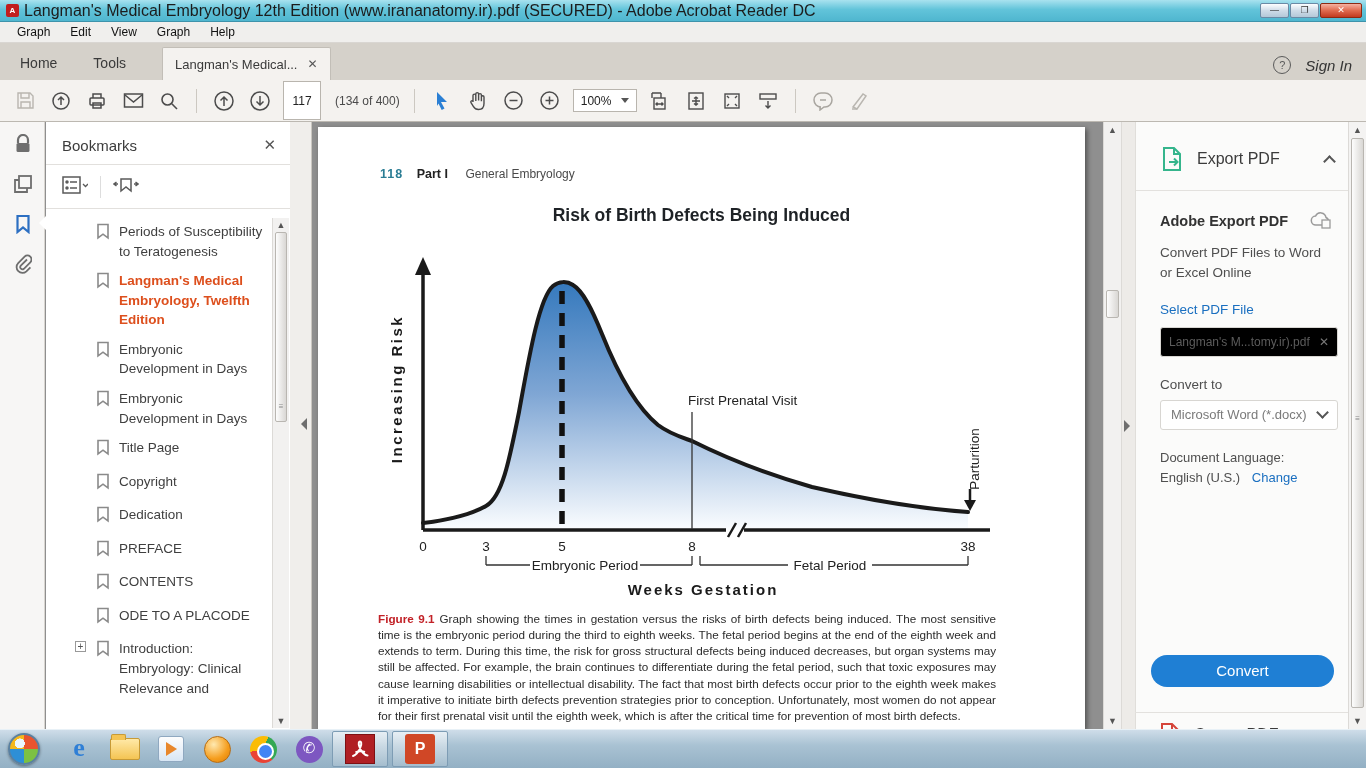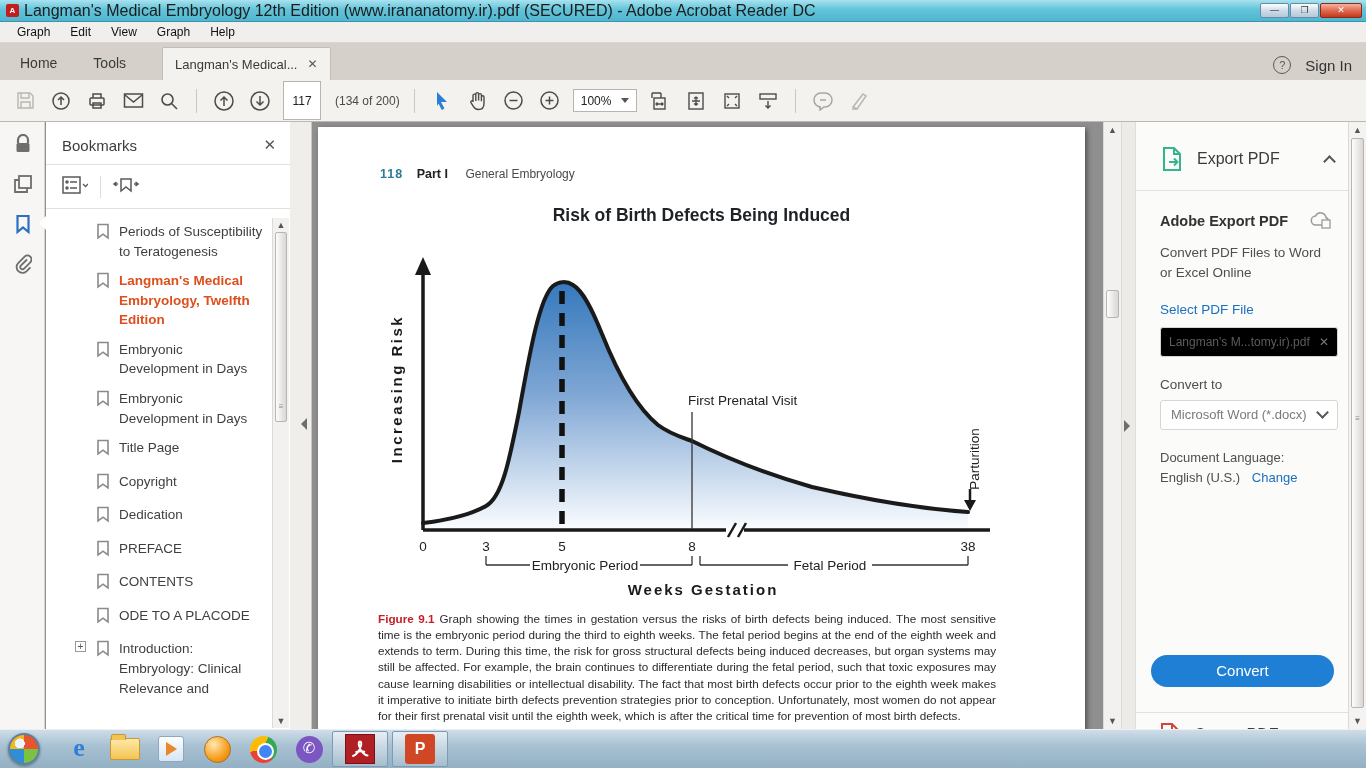--- a/index.html
+++ b/index.html
@@ -30,21 +30,21 @@
     display:flex; align-items:flex-end; }
   .tab { padding:9px 18px; font-size:14px; color:#3a3a3a; }
   .tab.home { margin-left:2px; }
   .doc-tab { height:33px; background:#f4f2ef; border:1px solid #c2beb7; border-bottom:none;
     display:flex; align-items:center; gap:10px; padding:0 12px; margin-left:18px; font-size:13px;
     color:#3a3a3a; border-radius:2px 2px 0 0; }
   .doc-tab .close-x { color:#555; font-size:12px; }
   .tabbar-right { margin-left:auto; display:flex; align-items:center; gap:14px; padding:0 14px 6px 0; }
   .help-circ { width:18px; height:18px; border:1.5px solid #5a5a5a; border-radius:50%;
     text-align:center; line-height:16px; font-size:11px; color:#5a5a5a; }
-  .signin { font-size:15px; color:#333; }
+  .signin { font-size:15px; color:#333;font-style:italic; }
 
   
   .toolbar { position:absolute; left:0; top:80px; width:1366px; height:42px; background:#f4f2ef;
     border-bottom:1px solid #bcb8b1; display:flex; align-items:center; padding-left:12px; gap:10px; }
   .tool { width:26px; height:26px; display:flex; align-items:center; justify-content:center; }
   .tool svg { display:block; }
   .tb-sep { width:1px; height:24px; background:#ccc8c1; margin:0 4px; }
   .page-input { width:38px; height:39px; border:1px solid #b9b5ae; background:#fff; text-align:center;
     font-size:12px; font-family:"Liberation Sans",sans-serif; color:#222; }
   .page-count { font-size:12px; color:#4a4a4a; margin-left:4px; }
@@ -252,21 +252,21 @@
           <path d="M11 16V7M7.5 10.5L11 7l3.5 3.5"></path>
         </svg>
     </div>
     <div class="tool">
       <svg width="22" height="22" viewBox="0 0 22 22" fill="none" stroke="#4c4c4c" stroke-width="1.5">
           <circle cx="11" cy="11" r="9"></circle>
           <path d="M11 6v9M7.5 11.5L11 15l3.5-3.5"></path>
         </svg>
     </div>
     <input class="page-input" value="117" style="">
-    <span class="page-count">(134 of 200)</span>
+    <span class="page-count">(134 of 400)</span>
     <div class="tb-sep"></div>
     <div class="tool">
       <svg width="18" height="20" viewBox="0 0 18 20">
           <path d="M4 1l10 10h-6l3.5 6.5-2.8 1.5L5.5 12.5 4 15z" fill="#2a7fd4"></path>
         </svg>
     </div>
     <div class="tool">
       <svg width="19" height="20" viewBox="0 0 19 20" fill="none" stroke="#4c4c4c" stroke-width="1.4">
           <path d="M5 11V4.5a1.4 1.4 0 012.8 0V10M7.8 9.5V3a1.4 1.4 0 012.8 0v6.5M10.6 9.5V4a1.4 1.4 0 012.8 0v6M13.4 10.2V6a1.3 1.3 0 012.6 0v6.5c0 3.6-2.2 6-5.5 6-2.7 0-4-1.2-5.2-3.2L3 11.6c-.8-1.2.8-2.6 1.9-1.5L5 11"></path>
         </svg>

